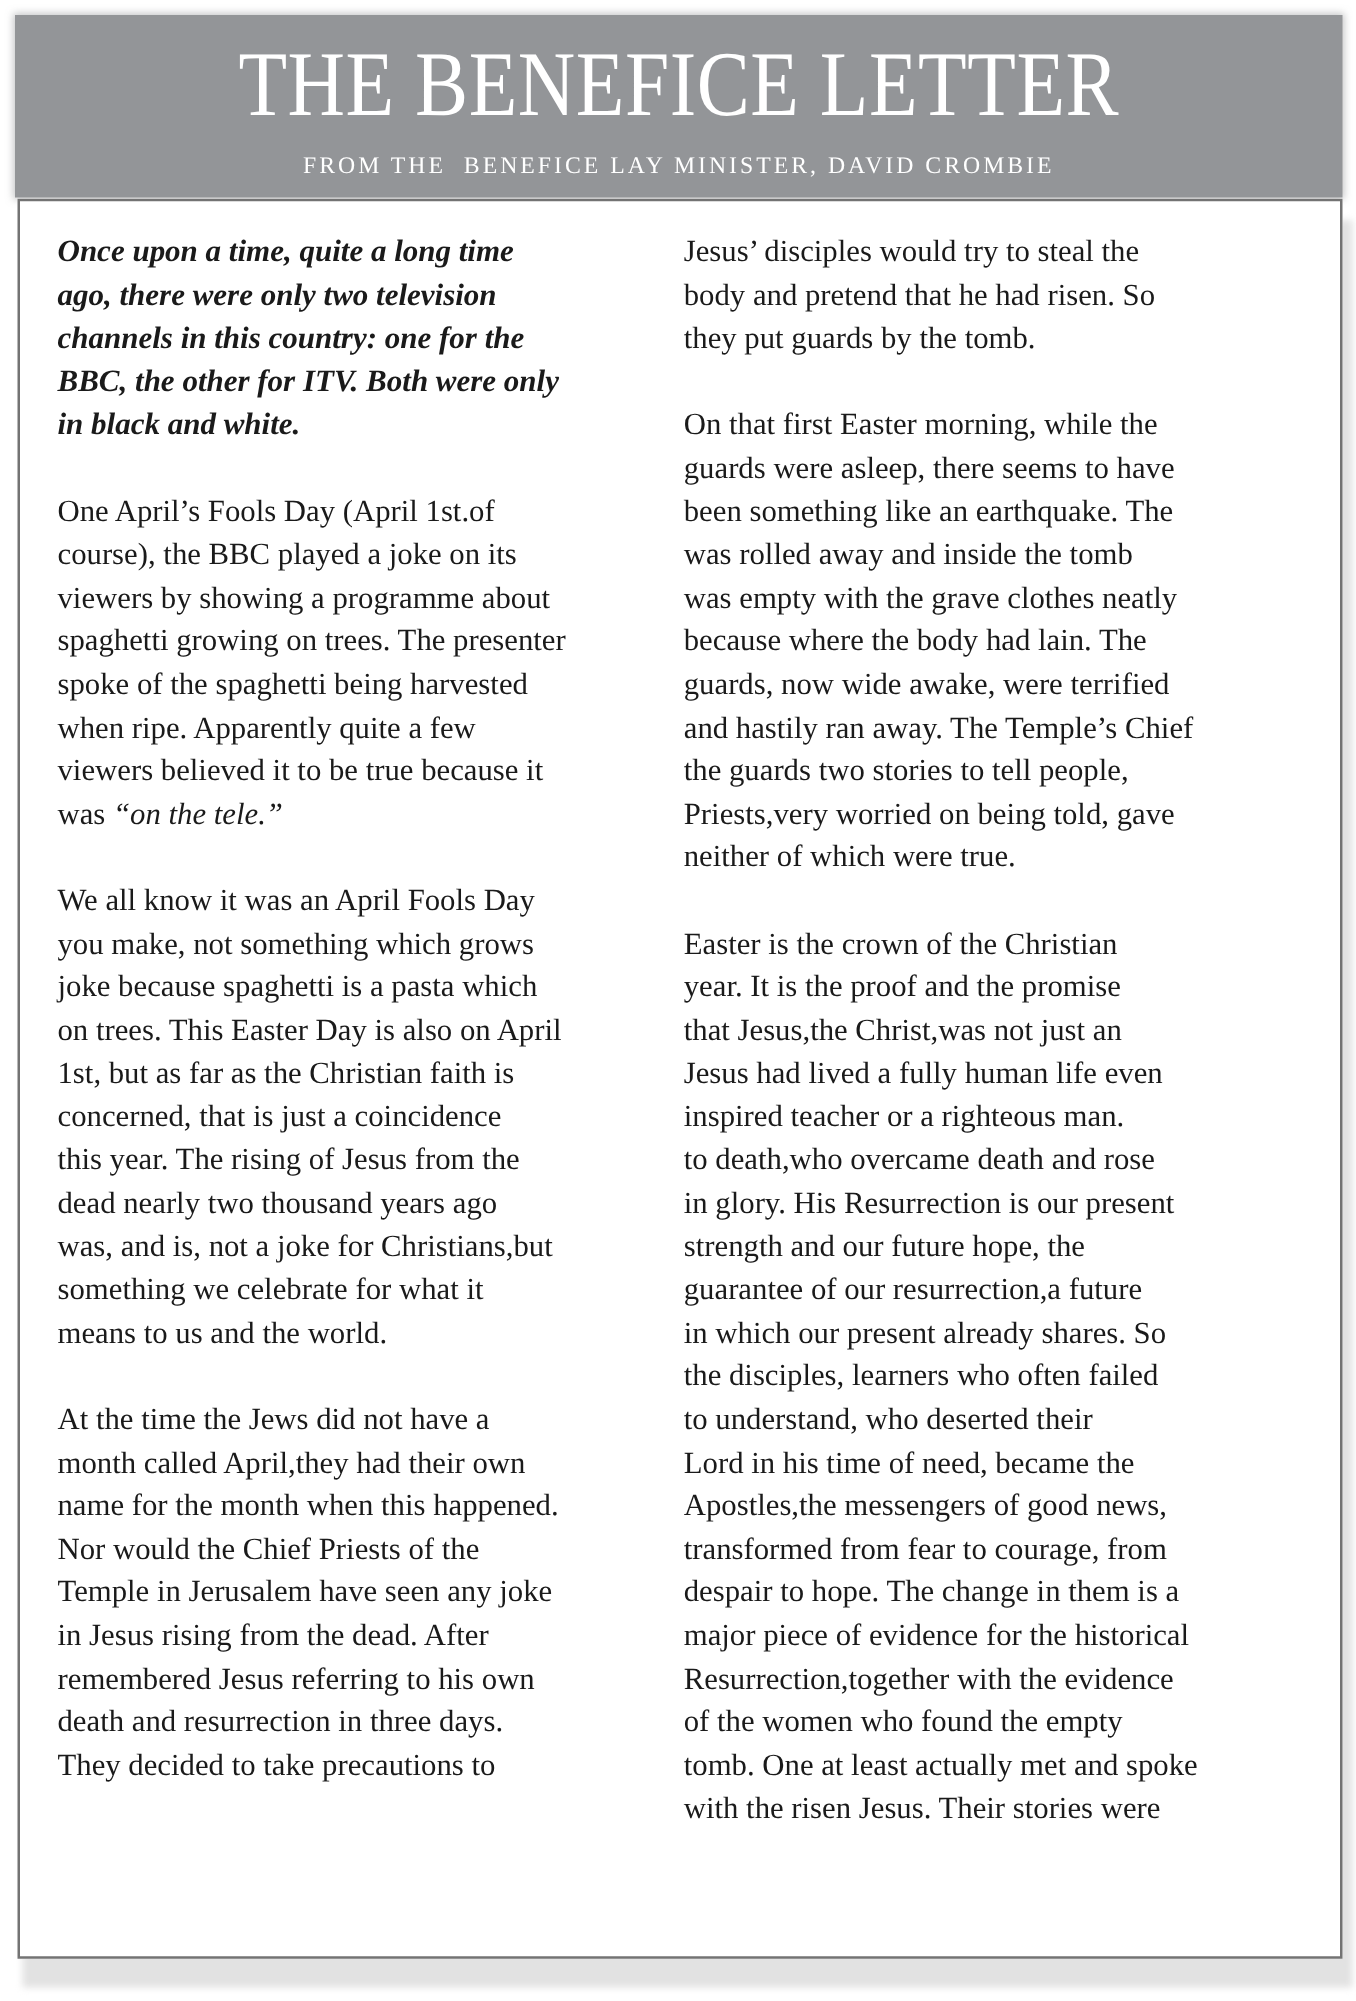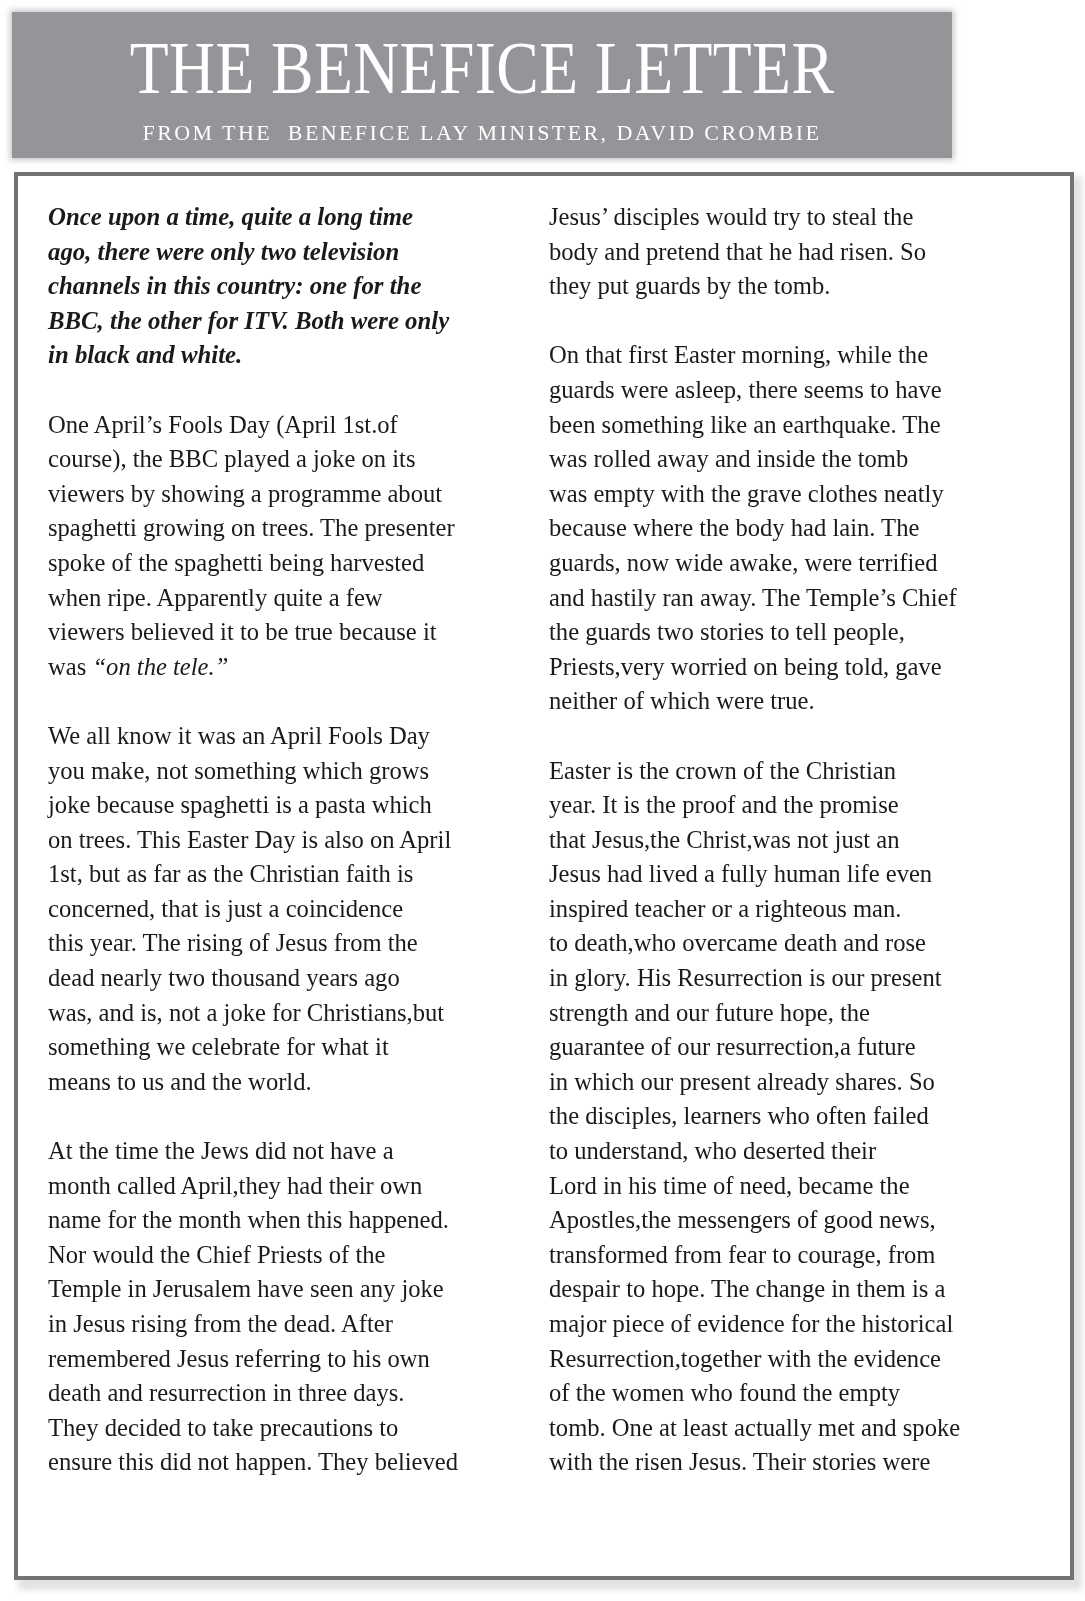--- a/index.html
+++ b/index.html
@@ -12,21 +12,21 @@
       height: 1601px;
       position: relative;
       overflow: hidden;
       font-family: "Liberation Serif", "DejaVu Serif", serif;
       color: #1a1a1a;
     }
     .banner {
       position: absolute;
       left: 12px;
       top: 12px;
-      width: 940px;
+      width: 1062px;
       height: 146px;
       background: #939598;
       box-shadow: 0 0 6px 2px rgba(147,149,152,0.55);
       text-align: center;
       color: #ffffff;
     }
     .banner-title {
       position: absolute;
       left: 0;
       right: 0;
@@ -38,42 +38,42 @@
       transform: scaleX(0.86);
       transform-origin: center;
       white-space: nowrap;
     }
     .banner-sub {
       position: absolute;
       left: 0;
       right: 0;
       top: 108px;
       font-family: "Liberation Serif", "DejaVu Serif", serif;
-      font-size: 22px;
+      font-size: 19px;
       line-height: 26px;
       letter-spacing: 2.4px;
       white-space: pre;
     }
     .content-shadow {
       position: absolute;
       left: 18px;
       top: 176px;
       width: 1064px;
       height: 1414px;
       background: #e2e2e2;
       filter: blur(3px);
     }
     .content-box {
       position: absolute;
       left: 14px;
-      top: 172px;
+      top: 159px;
       width: 1060px;
       height: 1408px;
       background: #ffffff;
-      border: 4px solid #737373;
+      border: 2px solid #737373;
       box-sizing: border-box;
     }
     .col {
       position: absolute;
       top: 24px;
       font-size: 24.6px;
       line-height: 34.6px;
       white-space: nowrap;
     }
     .col-left { left: 30px; width: 480px; }
@@ -137,21 +137,20 @@
     <div id="lp3">
         <span class="line">At the time the Jews did not have a</span>
         <span class="line">month called April,they had their own</span>
         <span class="line">name for the month when this happened.</span>
         <span class="line">Nor would the Chief Priests of the</span>
         <span class="line">Temple in Jerusalem have seen any joke</span>
         <span class="line">in Jesus rising from the dead. After</span>
         <span class="line">remembered Jesus referring to his own</span>
         <span class="line">death and resurrection in three days.</span>
         <span class="line">They decided to take precautions to</span>
-        <span class="line">ensure this did not happen. They believed</span>
       </div>
   </div>
 
   <div class="col col-right">
     <div id="rp1">
         <span class="line">Jesus’ disciples would try to steal the</span>
         <span class="line">body and pretend that he had risen. So</span>
         <span class="line">they put guards by the tomb.</span>
       </div>
     <span class="para-gap"></span>

